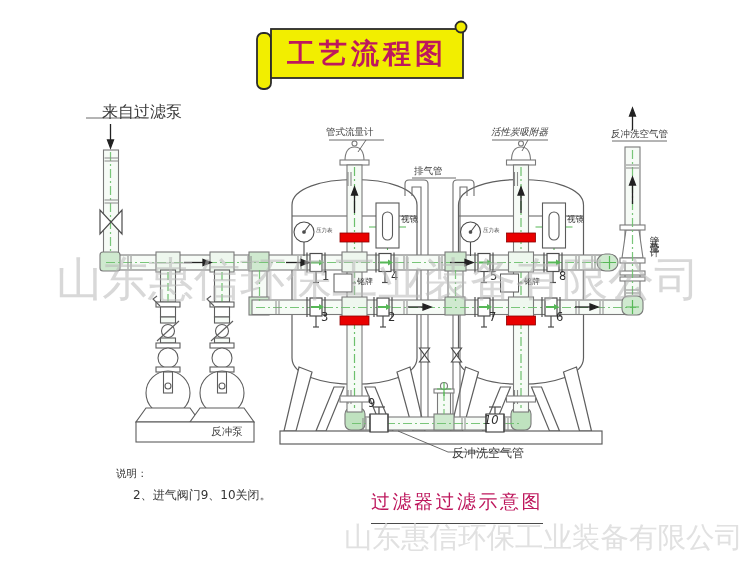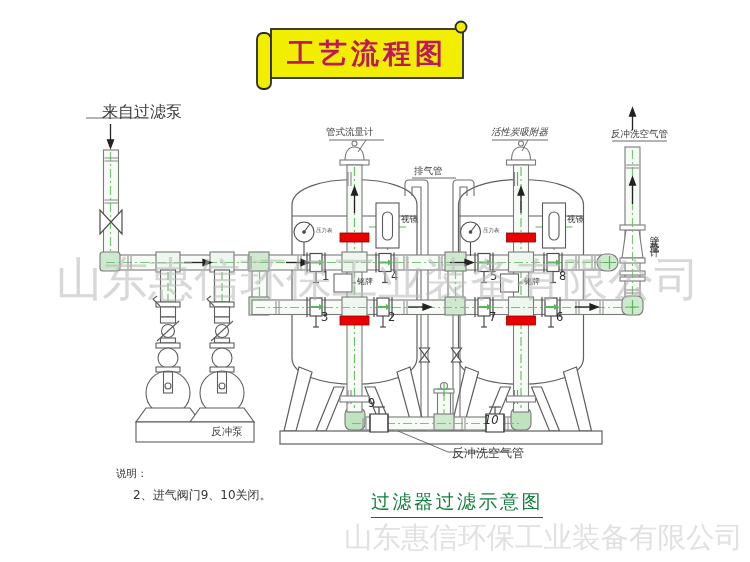--- a/index.html
+++ b/index.html
@@ -8,21 +8,21 @@
   .stage svg{position:absolute;left:0;top:0;}
   .lbl{position:absolute;color:#3a3a3a;white-space:nowrap;line-height:1;}
   .vnum{position:absolute;color:#2e2e2e;font-size:11.5px;line-height:1;}
   .wm{position:absolute;white-space:nowrap;line-height:1;pointer-events:none;letter-spacing:0;}
   .wm-mid{left:56px;top:256px;font-size:46px;color:#b9b9b9;opacity:.55;}
   .wm-bot{left:344px;top:524px;font-size:28.5px;color:#e1e1e1;}
   .banner-title{position:absolute;left:272px;top:30px;width:190px;height:47px;
      display:flex;align-items:center;justify-content:center;
      font-size:28px;font-weight:bold;letter-spacing:4px;color:#be185d;}
   .caption{position:absolute;left:371px;top:489px;font-size:19px;letter-spacing:2.5px;
-     color:#15803d;border-bottom:1.5px solid #4a4a4a;padding-bottom:2px;
+     color:#be185d;border-bottom:1.5px solid #4a4a4a;padding-bottom:8px;
      font-family:"DejaVu Serif","Liberation Serif",serif;white-space:nowrap;}
   .notes{color:#333;}
   .vert{writing-mode:vertical-rl;text-orientation:upright;letter-spacing:3px;}
 </style>
 </head>
 <body>
 
 <div class="stage">
 
 <svg width="750" height="562" viewBox="0 0 750 562">

